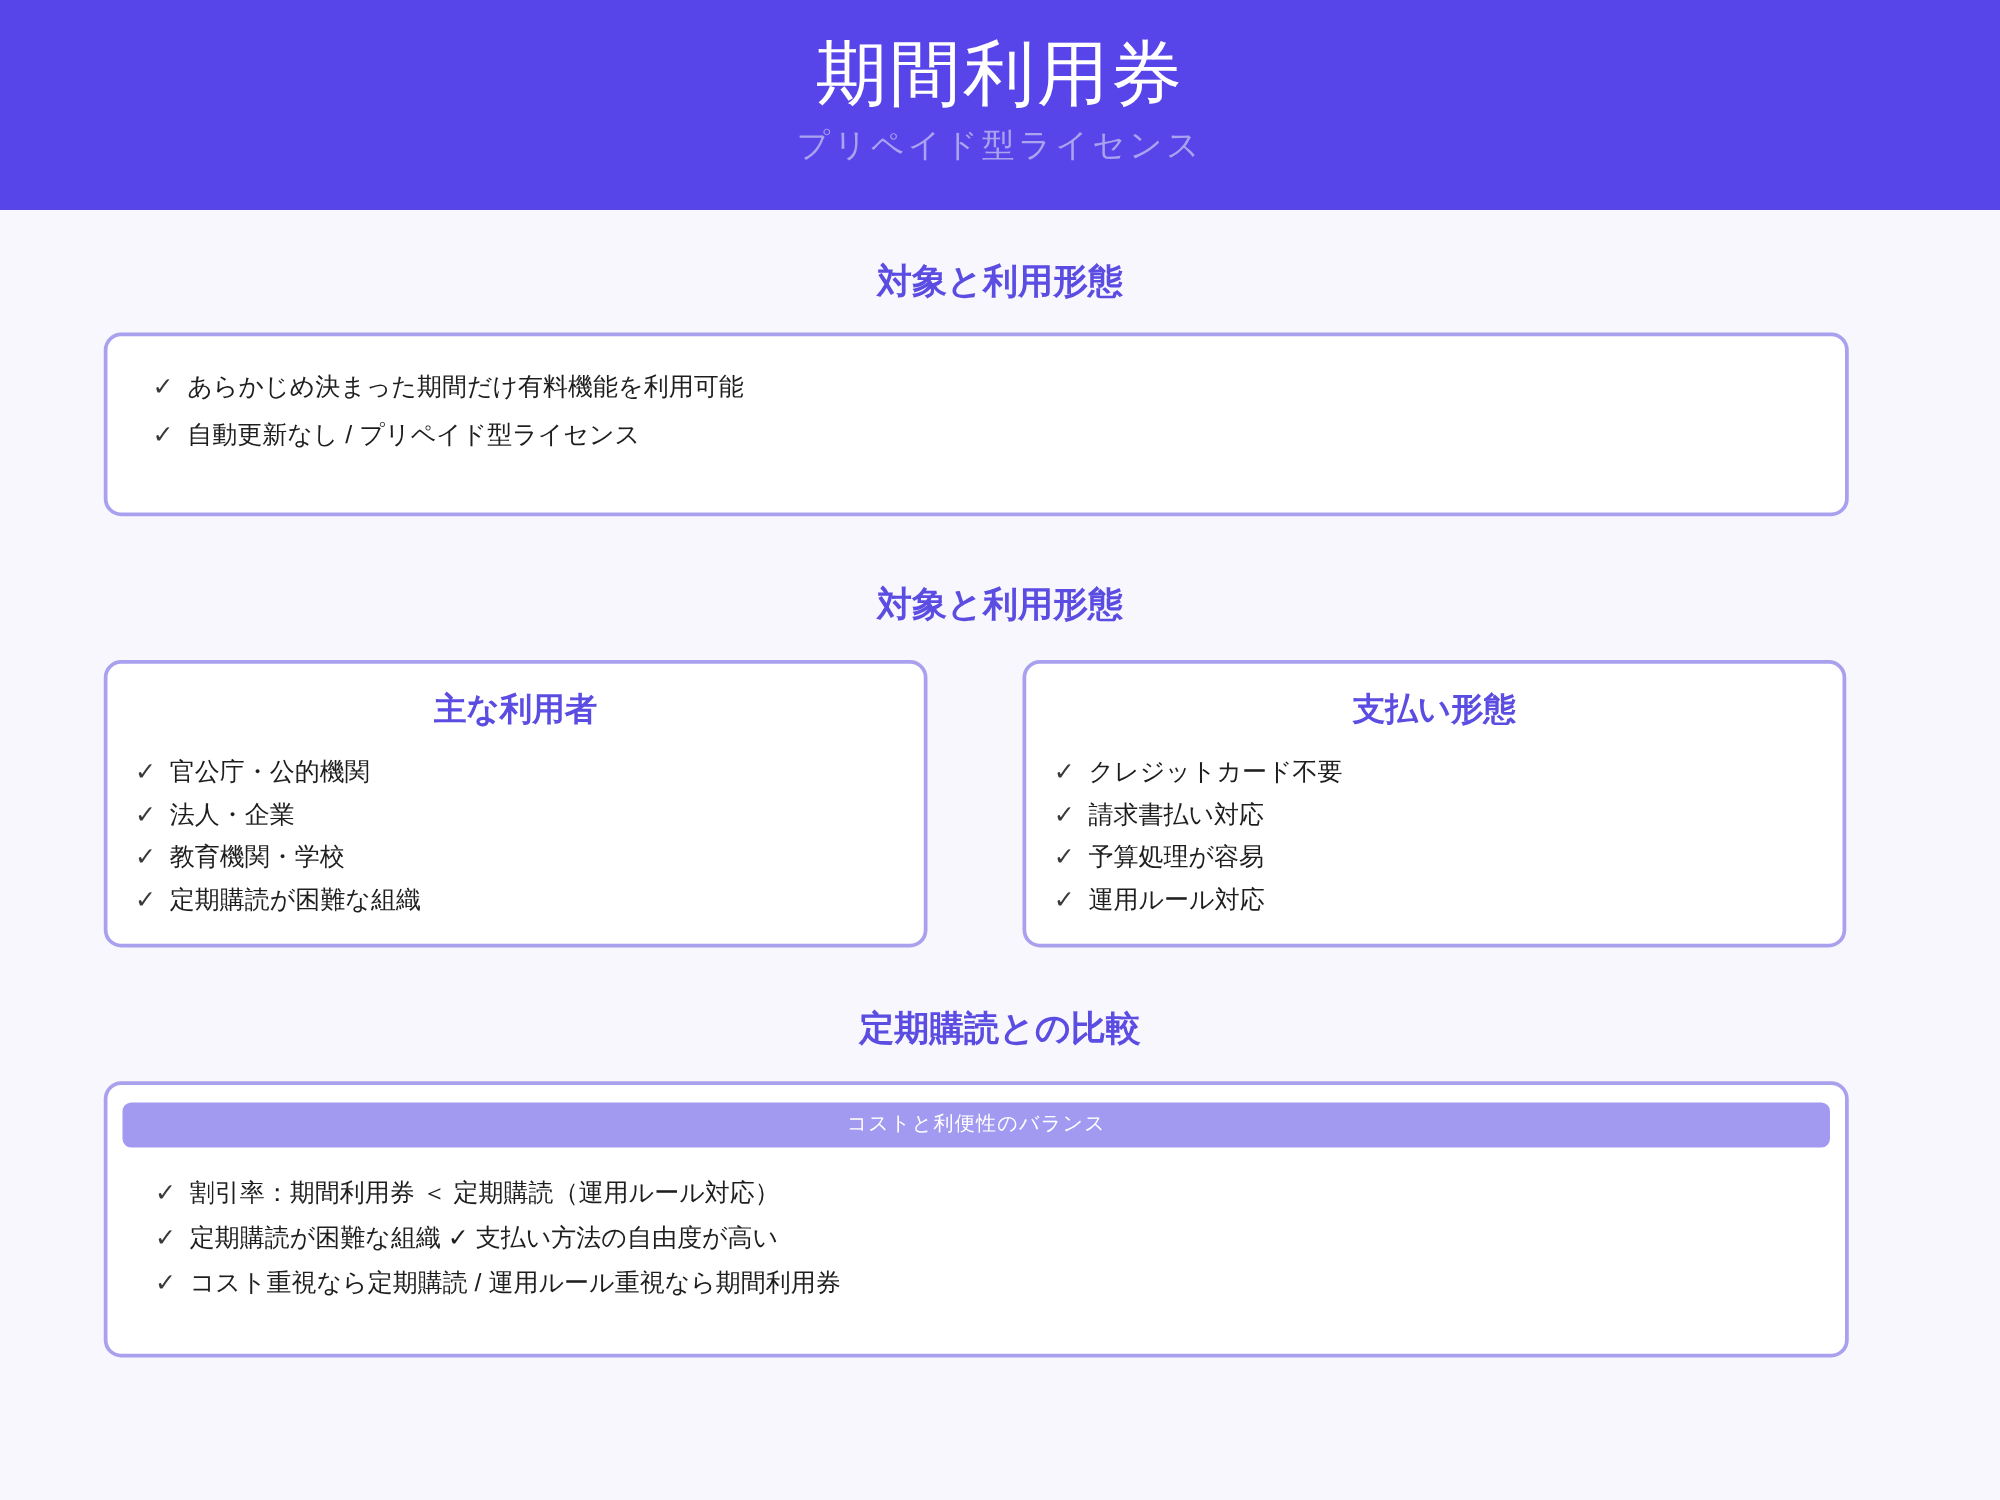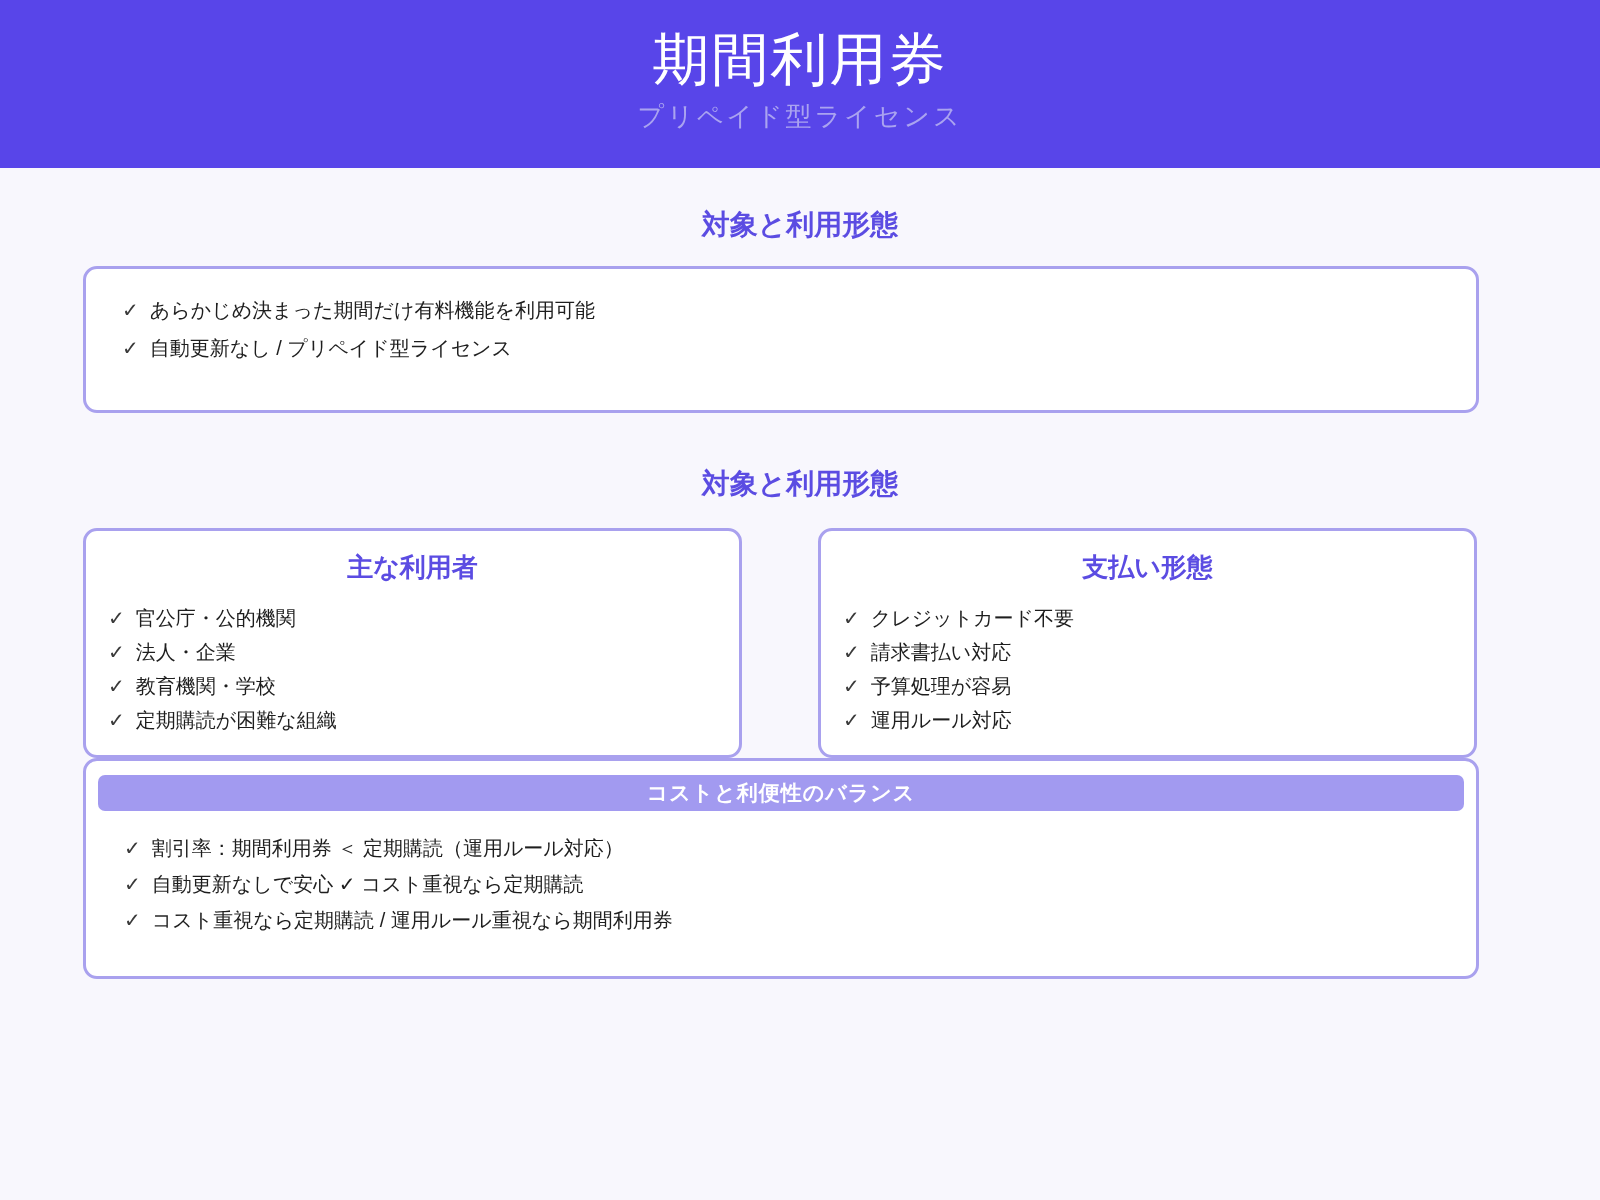--- a/index.html
+++ b/index.html
@@ -91,22 +91,22 @@
     margin-left: 83px;
     width: 1396px;
     height: 221px;
     padding: 14px 12px 0;
   }
   .banner {
     height: 36px;
     background: var(--banner-bg);
     border-radius: 7px;
     color: #ffffff;
-    font-size: 21px;
-    font-weight: bold;
+    font-size: 16px;
+    font-weight: normal;
     display: flex;
     align-items: center;
     justify-content: center;
     letter-spacing: 1px;
   }
   .comparison-card .items { padding: 22px 26px 0; }
   .item {
     display: flex;
     align-items: flex-start;
     gap: 11px;
@@ -187,31 +187,32 @@
           <span class="txt">予算処理が容易</span>
         </div>
         <div class="item">
           <span class="chk">✓</span>
           <span class="txt">運用ルール対応</span>
         </div>
       </section>
 
     </div>
 
+    <h2 class="sec sec-comparison">定期購読との比較</h2>
 
     <section class="card comparison-card">
       <div class="banner">コストと利便性のバランス</div>
       <div class="items">
         <div class="item">
           <span class="chk">✓</span>
           <span class="txt">割引率：期間利用券 ＜ 定期購読（運用ルール対応）</span>
         </div>
         <div class="item">
           <span class="chk">✓</span>
-          <span class="txt">自動更新なしで安心 ✓ コスト重視なら定期購読</span>
+          <span class="txt">定期購読が困難な組織 ✓ 支払い方法の自由度が高い</span>
         </div>
         <div class="item">
           <span class="chk">✓</span>
           <span class="txt">コスト重視なら定期購読 / 運用ルール重視なら期間利用券</span>
         </div>
       </div>
     </section>
 
   </main>
 </div>

